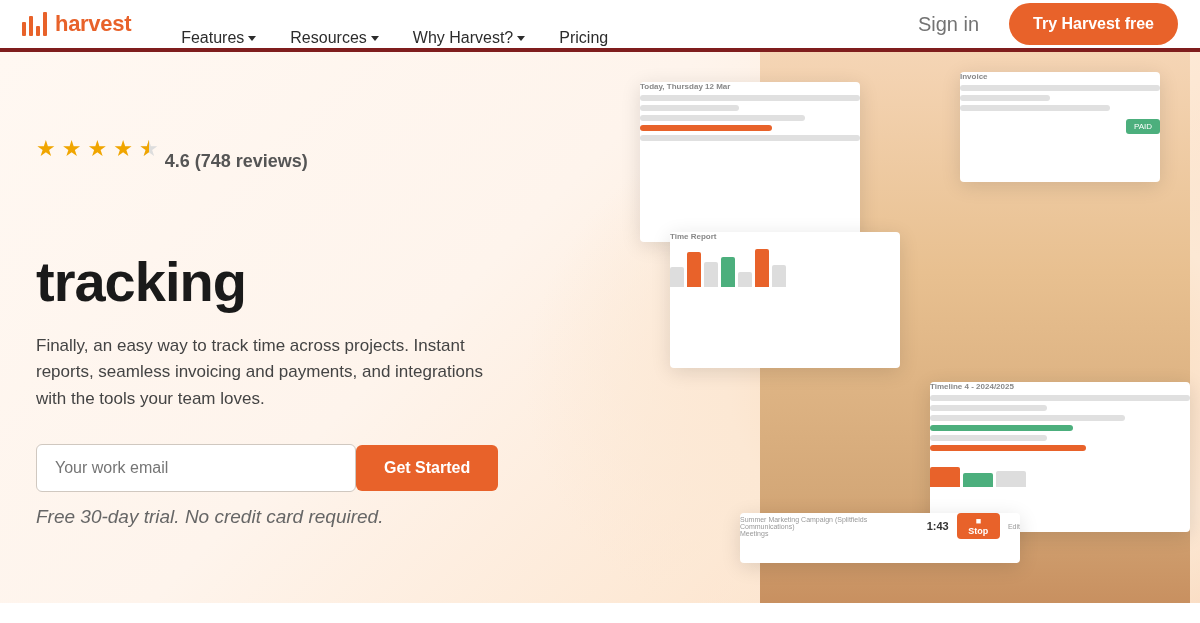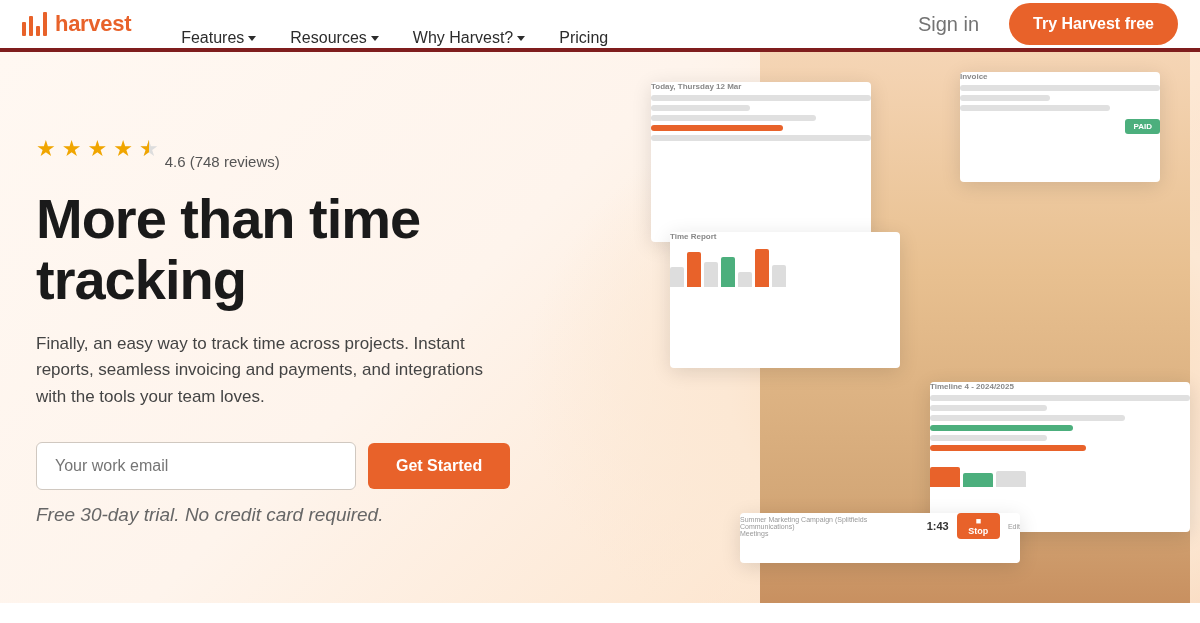--- a/index.html
+++ b/index.html
@@ -112,44 +112,43 @@
       display: flex;
       align-items: center;
       gap: 6px;
       margin-bottom: 18px;
     }
     .star {
       font-size: 22px;
       color: #f0a500;
     }
     .rating-text {
-      font-size: 15px;
+      font-size: 18px;
       color: #555;
-      font-weight: 400;
+      font-weight: 700;
       margin-top: 24px;
     }
     .hero-title {
       font-size: 56px;
       font-weight: 700;
       color: #1a1a1a;
       line-height: 1.1;
       margin-bottom: 20px;
       letter-spacing: -1px;
     }
     .hero-subtitle {
       font-size: 17px;
       color: #444;
       line-height: 1.55;
       margin-bottom: 32px;
       max-width: 460px;
     }
     .email-row {
       display: flex;
       align-items: center;
-      gap: 12px;
       margin-bottom: 14px;
     }
     .email-input {
       border: 1.5px solid #d0c8c0;
       border-radius: 6px;
       padding: 14px 18px;
       font-size: 16px;
       color: #999;
       width: 320px;
       background: #fff;
@@ -198,21 +197,21 @@
       position: absolute;
       background: #fff;
       border-radius: 4px;
       box-shadow: 0 4px 20px rgba(0,0,0,0.12);
       padding: 0;
     }
     .card1 {
       width: 220px;
       height: 160px;
       top: 30px;
-      right: 349px;
+      right: 360px;
     }
     .card2 {
       width: 200px;
       height: 110px;
       top: 20px;
       right: 60px;
     }
     .card3 {
       width: 230px;
       height: 136px;
@@ -343,21 +342,21 @@
       <span class="star">★</span>
       <span class="star">★</span>
       <span class="star" style="color:#ddd;position:relative;">
         ★
         <span style="position:absolute;left:0;top:0;color:#f0a500;overflow:hidden;width:50%;display:block;">★</span>
       </span>
       <span class="rating-text">4.6 (748 reviews)</span>
     </div>
 
     <h1 class="hero-title">
-      <span>More than time</span><br>
+      <br>
       <span>tracking</span>
     </h1>
 
     <p class="hero-subtitle">Finally, an easy way to track time across projects. Instant reports, seamless invoicing and payments, and integrations with the tools your team loves.</p>
 
     <div class="email-row">
       <input class="email-input" type="email" placeholder="Your work email" style="">
       <button class="get-started-btn">Get Started</button>
     </div>
 
@@ -378,21 +377,21 @@
       <div class="card-line orange"></div>
       <div class="card-line"></div>
     </div>
 
     <div class="ui-card card2">
       <div class="card-header">Invoice</div>
       <div class="card-line"></div>
       <div class="card-line short"></div>
       <div class="card-line medium"></div>
       <div style="display:flex;justify-content:flex-end;margin-top:8px;">
-        <div style="background:#4caf7d;color:#fff;font-size:8px;padding:3px 8px;border-radius:3px;font-weight:700;">PAID</div>
+        <div style="background:#4caf7d;color:#fff;font-size:8px;padding:3px 8px;border-radius:3px;font-weight:400;">PAID</div>
       </div>
     </div>
 
     <div class="ui-card card3">
       <div class="card-header">Time Report</div>
       <div class="card-bar-row">
         <div class="card-bar" style="height:20px;"></div>
         <div class="card-bar accent" style="height:35px;"></div>
         <div class="card-bar" style="height:25px;"></div>
         <div class="card-bar green" style="height:30px;"></div>

